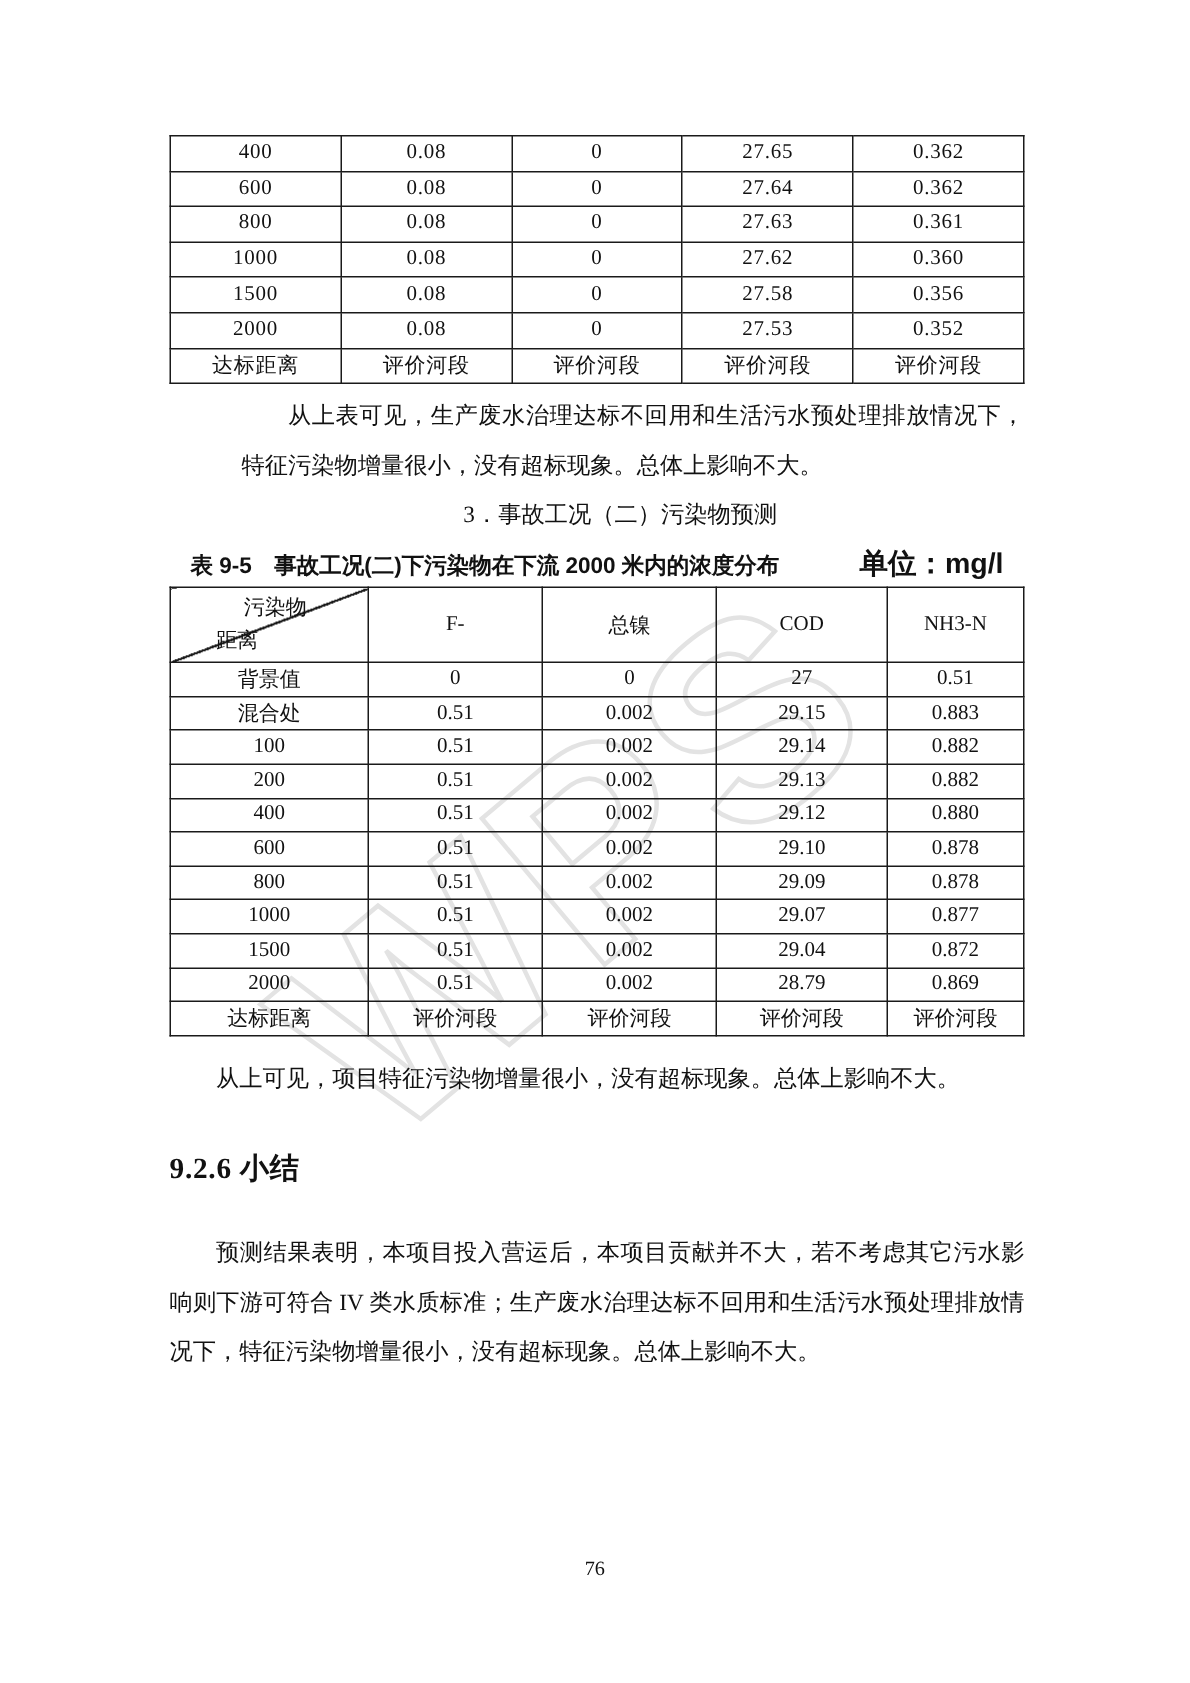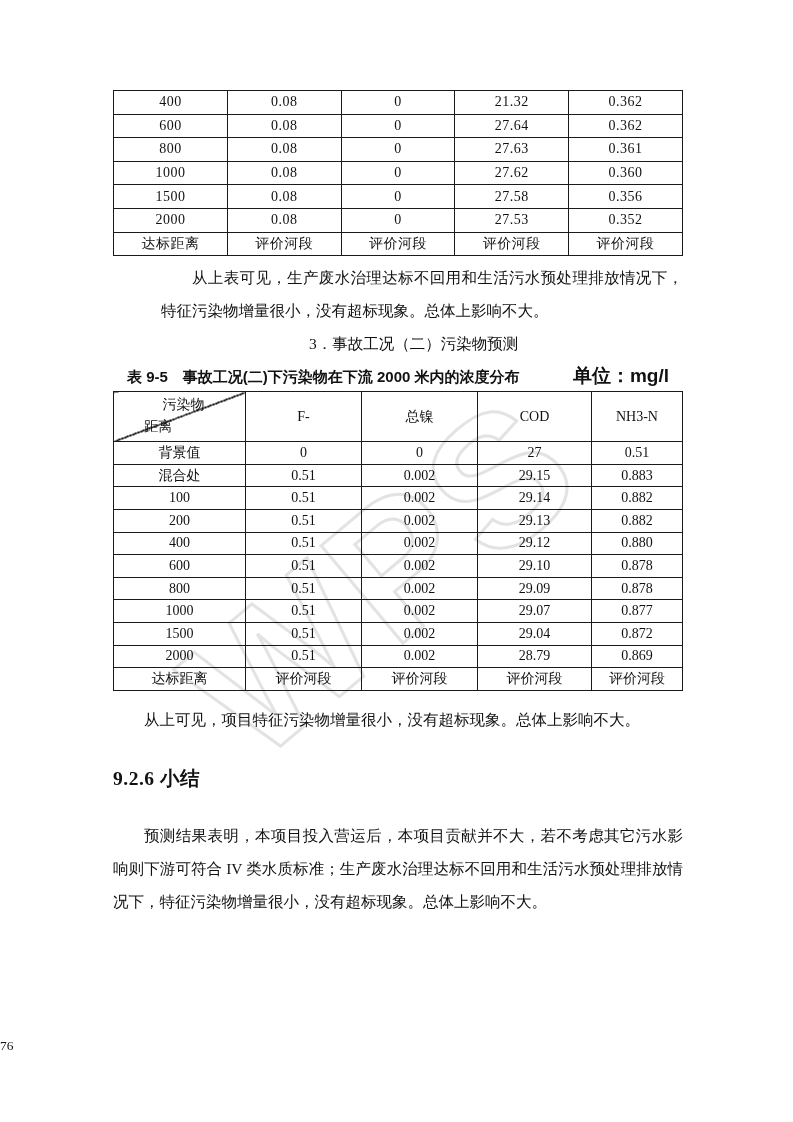--- a/index.html
+++ b/index.html
@@ -78,21 +78,21 @@
     font-weight: bold;
     margin: 29px 0 0 0;
     letter-spacing: 0.5px;
   }
   .para-p4 { margin-top: 27px; }
   .page-number {
     position: absolute;
     top: 1038px;
     left: 0;
     width: 100%;
-    text-align: left;
+    text-align: center;
     font-size: 13.5px;
     z-index: 1;
   }
 </style>
 </head>
 <body>
 
 <div class="page">
 
   <svg class="watermark" width="793" height="1122" viewBox="0 0 793 1122" aria-hidden="true">
@@ -107,21 +107,21 @@
           <col style="width:20%">
           <col style="width:20%">
           <col style="width:20%">
           <col style="width:20%">
       </colgroup>
       <tbody>
           <tr>
             <td>400</td>
             <td>0.08</td>
             <td>0</td>
-            <td>21.32</td>
+            <td>27.65</td>
             <td>0.362</td>
           </tr>
           <tr>
             <td>600</td>
             <td>0.08</td>
             <td>0</td>
             <td>27.64</td>
             <td>0.362</td>
           </tr>
           <tr>

